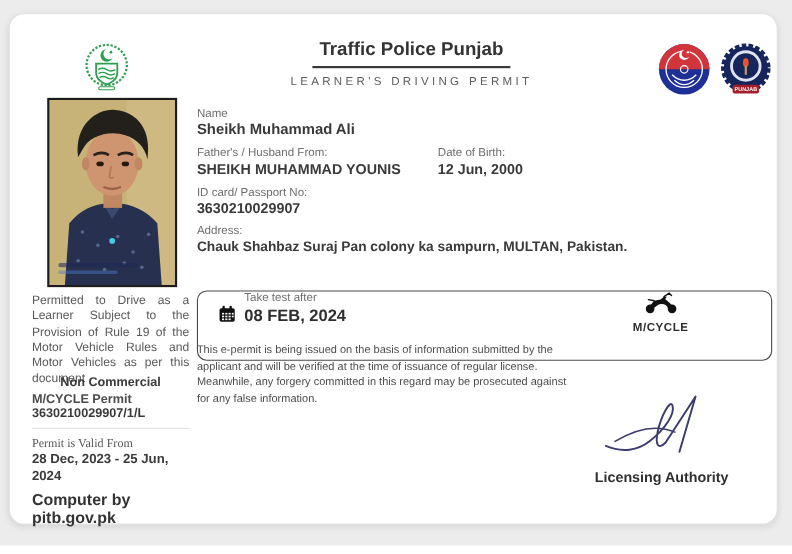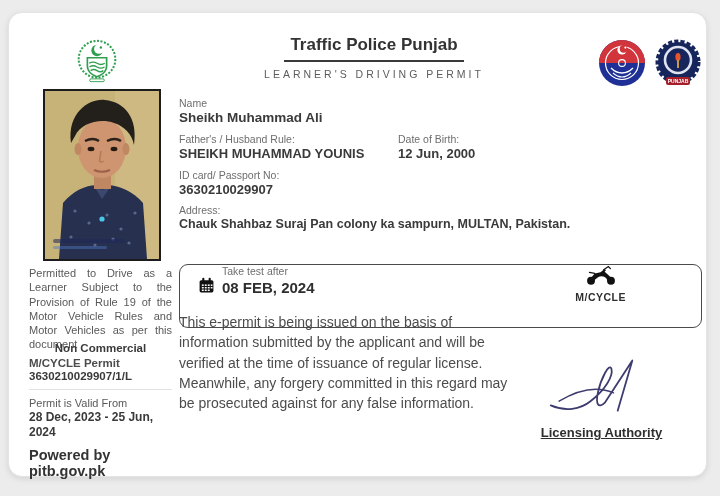--- a/index.html
+++ b/index.html
@@ -27,25 +27,25 @@
   .testbox{left:170px;top:227px;width:521px;height:62px;border:1.4px solid #4a4a4a;
            border-radius:9px;display:flex;align-items:flex-start;margin-top:24px;}
   .take{display:flex;align-items:flex-end;gap:7px;margin-left:18px;}
   .take .cal{margin-bottom:2px;}
   .take .tlbl{font-size:10.5px;color:#6e6e6e;margin-bottom:2px;}
   .take .tdate{font-size:15px;font-weight:800;color:#2e2e2e;}
   .vehicle{margin-left:auto;margin-right:75px;text-align:center;}
   .vehicle .vlbl{font-size:10.5px;font-weight:800;letter-spacing:.5px;color:#2e2e2e;margin-top:1px;}
 
   
-  .disclaimer{left:170px;top:299px;width:338px;font-size:14px;color:#4c4c4c;line-height:1.45;}
+  .disclaimer{left:170px;top:299px;width:338px;font-size:10px;color:#4c4c4c;line-height:1.45;}
 
   
   .sig{left:515px;top:338px;width:155px;text-align:center;}
-  .sig-label{font-size:13px;font-weight:800;color:#2f2f2f;margin-top:2px;text-decoration:underline;}
+  .sig-label{font-size:13px;font-weight:800;color:#2f2f2f;margin-top:2px;}
 
   
   .qrblock{left:630px;top:90px;width:74px;display:flex;flex-direction:column;align-items:center;}
   .qr{position:relative;width:50px;height:50px;background:#fff;}
   .qr .mods{position:absolute;inset:2px;
      background-image:linear-gradient(45deg,#111 25%,transparent 25%,transparent 75%,#111 75%),
                       linear-gradient(45deg,#111 25%,#fff 25%,#fff 75%,#111 75%);
      background-size:7px 7px;background-position:0 0,3.5px 3.5px;}
   .finder{position:absolute;width:12px;height:12px;border:2.5px solid #000;background:#fff;box-sizing:border-box;}
   .finder::after{content:"";position:absolute;inset:1.5px;background:#000;}
@@ -53,21 +53,21 @@
   .qr-label{margin-top:6px;font-size:11px;color:#555;text-align:center;width:60px;line-height:1.25;}
   .qr-value{font-size:12px;font-weight:700;color:#3a3a3a;margin-top:1px;}
 
   
   .sb{left:20px;width:143px;}
   .sb-perm{top:253px;font-size:11px;color:#595959;line-height:1.3;text-align:justify;}
   .sb-noncom{top:329px;font-size:11.5px;font-weight:800;color:#3a3a3a;text-align:center;}
   .sb-type{top:344px;font-size:11.5px;color:#4c4c4c;font-weight:bold;}
   .sb-no{top:357px;font-size:11.5px;font-weight:800;color:#3a3a3a;}
   .sb-div{top:376px;height:1px;background:#e3e3e3;width:143px;}
-  .sb-validlbl{top:384px;font-size:11px;color:#595959;}
+  .sb-validlbl{top:384px;font-size:11px;color:#595959;font-family:Liberation Serif, serif;}
   .sb-validrange{top:397px;font-size:12px;font-weight:800;color:#3a3a3a;line-height:1.25;}
   .sb-powered{top:434px;font-size:14.5px;font-weight:800;color:#333;}
 </style>
 </head>
 <body>
 
 <div class="page">
   <div class="card">
 
     <svg class="abs" style="left:66px;top:25px;" width="44" height="46" viewBox="0 0 48 48">
@@ -141,21 +141,21 @@
         <path d="M49 79 q8 3.5 16 0" stroke="#9c6249" stroke-width="2.2" fill="none"></path>
         <rect x="8" y="148" width="72" height="4" rx="2" fill="rgba(30,40,90,0.55)"></rect>
         <rect x="8" y="155" width="54" height="3" rx="1.5" fill="rgba(80,120,200,0.45)"></rect>
       </svg>
     </div>
 
 
     <div class="abs lbl" style="left:170px;top:84px;">Name</div>
     <div class="abs val" style="left:170px;top:97px;font-size:13.5px;">Sheikh Muhammad Ali</div>
 
-    <div class="abs lbl" style="left:170px;top:120px;">Father's / Husband Rule:</div>
+    <div class="abs lbl" style="left:170px;top:120px;">Father's / Husband From:</div>
     <div class="abs val" style="left:170px;top:133px;">SHEIKH MUHAMMAD YOUNIS</div>
 
     <div class="abs lbl" style="left:389px;top:120px;">Date of Birth:</div>
     <div class="abs val" style="left:389px;top:133px;">12 Jun, 2000</div>
 
     <div class="abs lbl" style="left:170px;top:156px;">ID card/ Passport No:</div>
     <div class="abs val" style="left:170px;top:169px;">3630210029907</div>
 
     <div class="abs lbl" style="left:170px;top:191px;">Address:</div>
     <div class="abs val" style="left:170px;top:204px;font-size:12.5px;">Chauk Shahbaz Suraj Pan colony ka sampurn, MULTAN, Pakistan.</div>
@@ -207,16 +207,16 @@
       <div class="sig-label">Licensing Authority</div>
     </div>
 
     <div class="abs sb sb-perm">Permitted to Drive as a Learner Subject to the Provision of Rule 19 of the Motor Vehicle Rules and Motor Vehicles as per this document</div>
     <div class="abs sb sb-noncom">Non Commercial</div>
     <div class="abs sb sb-type">M/CYCLE Permit</div>
     <div class="abs sb sb-no">3630210029907/1/L</div>
     <div class="abs sb sb-div"></div>
     <div class="abs sb sb-validlbl">Permit is Valid From</div>
     <div class="abs sb sb-validrange">28 Dec, 2023 - 25 Jun, 2024</div>
-    <div class="abs sb sb-powered">Powered by pitb.gov.pk</div>
+    <div class="abs sb sb-powered">Computer by pitb.gov.pk</div>
 
   </div>
 </div>
 
 </body></html>

